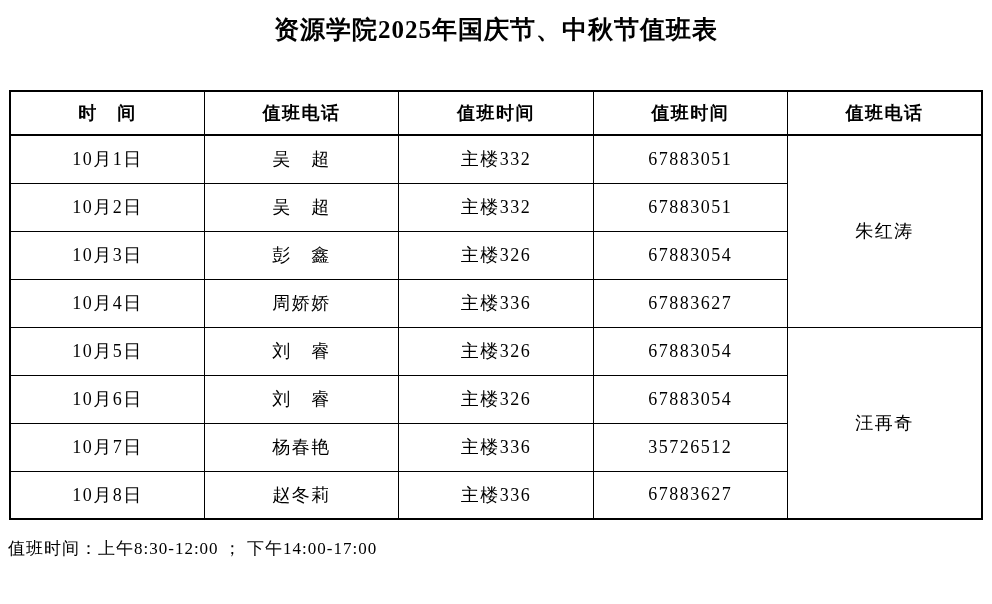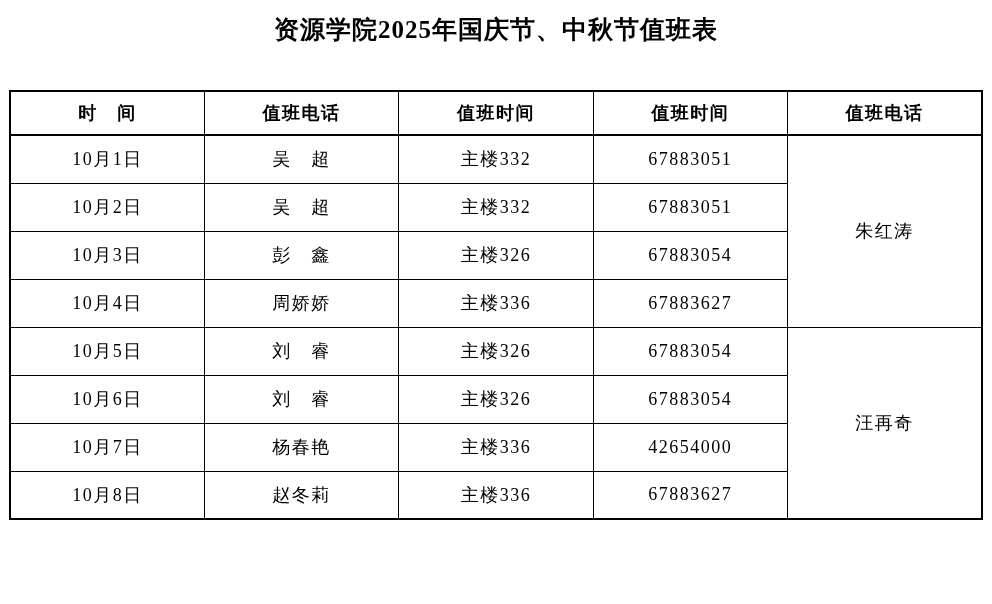--- a/index.html
+++ b/index.html
@@ -117,25 +117,26 @@
       <tr>
         <td>10月6日</td>
         <td>刘　睿</td>
         <td>主楼326</td>
         <td>67883054</td>
       </tr>
       <tr>
         <td>10月7日</td>
         <td>杨春艳</td>
         <td>主楼336</td>
-        <td>42654000</td>
+        <td>35726512</td>
       </tr>
       <tr>
         <td>10月8日</td>
         <td>赵冬莉</td>
         <td>主楼336</td>
         <td>67883627</td>
       </tr>
     </tbody>
   </table>
 
+  <div class="footnote">值班时间：上午8:30-12:00 ； 下午14:00-17:00</div>
 
 </div>
 
 </body></html>

